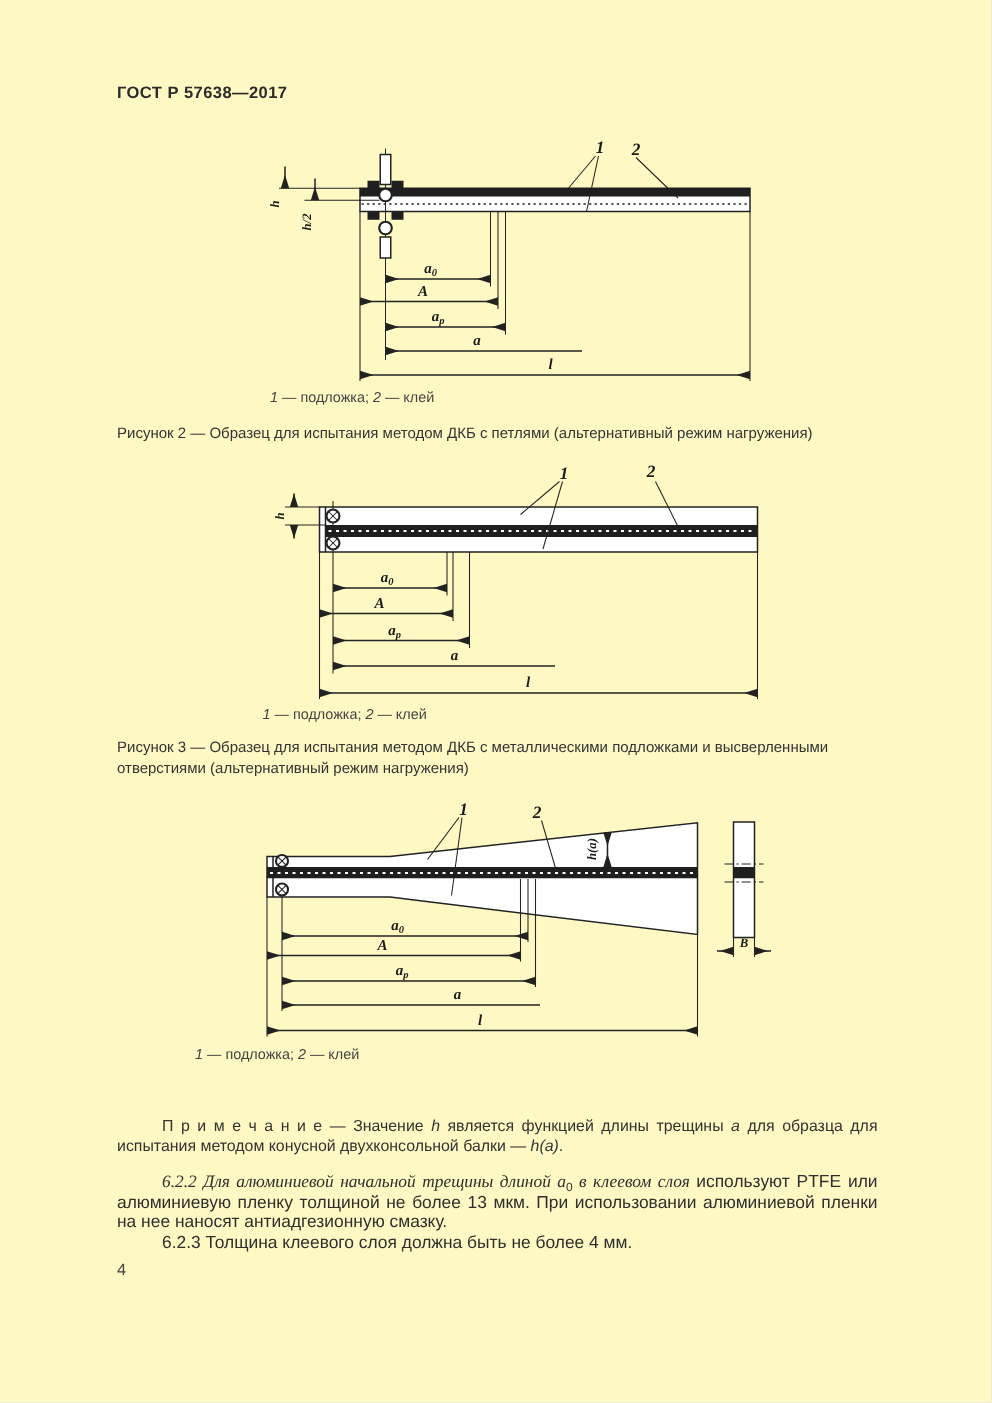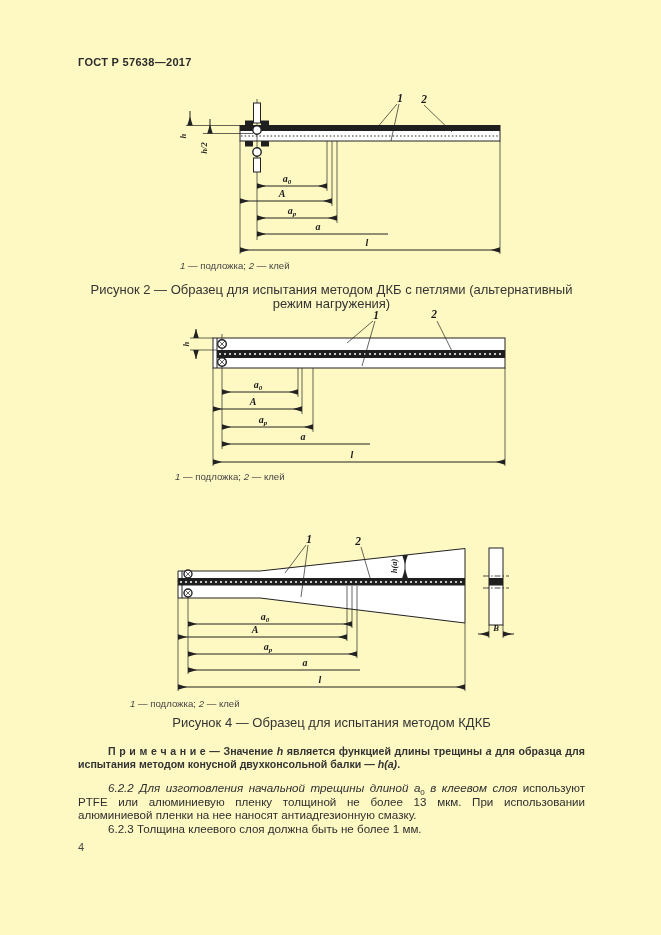--- a/index.html
+++ b/index.html
@@ -3,29 +3,29 @@
 <meta charset="utf-8">
 <style>
   html,body { margin:0; padding:0; background:#e9e9e9; }
   .page {
     position:relative; width:661px; height:935px; background:#fef9c3;
     font-family:"Liberation Sans", sans-serif; color:#2b2b2b;
     overflow:hidden; outline:1px solid #ddd; margin:0 auto;
   }
   .abs { position:absolute; }
   .doc-header { left:78px; top:56px; font-size:11px; font-weight:bold; letter-spacing:0.3px; }
-  .caption { left:78px; width:507px; text-align:center; font-size:13px; color:#333; line-height:13.5px; }
+  .caption { left:78px; width:507px; text-align:left; font-size:10px; color:#333; line-height:13.5px; }
   .legend  { width:400px; font-size:9.6px; color:#444; }
   .legend .num { font-style:italic; }
-  .note { left:78px; top:745px; width:507px; font-size:10.6px; line-height:13px; text-align:justify; color:#333;font-weight:bold; }
+  .note { left:78px; top:745px; width:507px; font-size:10.6px; line-height:13px; text-align:justify; color:#333; }
   .note .indent, .bodytxt .indent { text-indent:30px; }
   .var { font-style:italic; }
   .bodytxt { left:78px; top:781px; width:507px; font-size:11.6px; line-height:13.7px; text-align:justify; color:#2e2e2e; }
   .bodytxt p { margin:0; text-indent:30px; }
-  .it { font-style:italic; }
+  .it { font-style:italic;font-family:Liberation Serif, serif; }
   sub { font-size:8px; line-height:0; }
   .pageno { left:78px; top:841px; font-size:11px; color:#444; }
 
   
   svg .ln    { stroke:#222; stroke-width:1; fill:none; }
   svg .thin  { stroke:#222; stroke-width:0.7; fill:none; }
   svg .wh    { fill:#fff; stroke:#222; stroke-width:1; }
   svg .whb   { fill:#fff; stroke:#222; stroke-width:1.4; }
   svg .fillb { fill:#1f1f1f; stroke:none; }
   svg .wdash { stroke:#fff; stroke-width:1.3; fill:none; stroke-dasharray:2 3; }
@@ -175,20 +175,24 @@
 
       <line class="ln" x1="213" y1="462" x2="505" y2="462" marker-start="url(#m3)" marker-end="url(#m3)"></line>
       <text class="dlbl" x="352" y="458">l</text>
     </g>
   </svg>
 
   <div class="abs legend" style="left:175px; top:471px;">
     <span class="num">1</span><span> — подложка; </span><span class="num">2</span><span> — клей</span>
   </div>
 
+  <div class="abs caption" style="top:492px;">
+    <div>Рисунок 3 — Образец для испытания методом ДКБ с металлическими подложками и высверленными</div>
+    <div>отверстиями (альтернативный режим нагружения)</div>
+  </div>
 
   <svg class="abs" style="left:150px; top:530px;" width="420" height="165" viewBox="150 530 420 165">
     <defs>
       <marker id="m4" viewBox="0 0 10 8" refX="9.5" refY="4" markerWidth="10" markerHeight="8" orient="auto-start-reverse" markerUnits="userSpaceOnUse">
         <path d="M0.5,4 L9.5,1.2 L9.5,6.8 Z" fill="#222"></path>
       </marker>
     </defs>
 
     <g>
       <path class="wh" d="M178,571 H260 L465,548.5 V623 L260,598 H178 Z"></path>
@@ -250,26 +254,25 @@
 
       <line class="ln" x1="178" y1="687" x2="465" y2="687" marker-start="url(#m4)" marker-end="url(#m4)"></line>
       <text class="dlbl" x="320" y="683">l</text>
     </g>
   </svg>
 
   <div class="abs legend" style="left:130px; top:698px;">
     <span class="num">1</span><span> — подложка; </span><span class="num">2</span><span> — клей</span>
   </div>
 
-  <div class="abs caption" style="top:716px;">Рисунок 4 — Образец для испытания методом КДКБ</div>
 
   <div class="abs note">
     <div class="indent"><span>П р и м е ч а н и е</span><span> — Значение </span><span class="var">h</span><span> является функцией длины трещины </span><span class="var">a</span><span> для образца для испытания методом конусной двухконсольной балки — </span><span class="var">h(a)</span><span>.</span></div>
   </div>
 
   <div class="abs bodytxt">
-    <p><span class="it">6.2.2 </span><span class="it">Для изготовления начальной трещины длиной </span><span class="it">a</span><sub>0</sub><span class="it"> в клеевом слоя </span><span>используют PTFE или алюминиевую пленку толщиной не более 13 мкм. При использовании алюминиевой пленки на нее наносят антиадгезионную смазку.</span></p>
-    <p><span>6.2.3 </span><span>Толщина клеевого слоя должна быть не более 1 мм.</span></p>
+    <p><span class="it">6.2.2 </span><span class="it">Для алюминиевой начальной трещины длиной </span><span class="it">a</span><sub>0</sub><span class="it"> в клеевом слоя </span><span>используют PTFE или алюминиевую пленку толщиной не более 13 мкм. При использовании алюминиевой пленки на нее наносят антиадгезионную смазку.</span></p>
+    <p><span>6.2.3 </span><span>Толщина клеевого слоя должна быть не более 4 мм.</span></p>
   </div>
 
   <div class="abs pageno">4</div>
 
 </div>
 
 </body></html>

